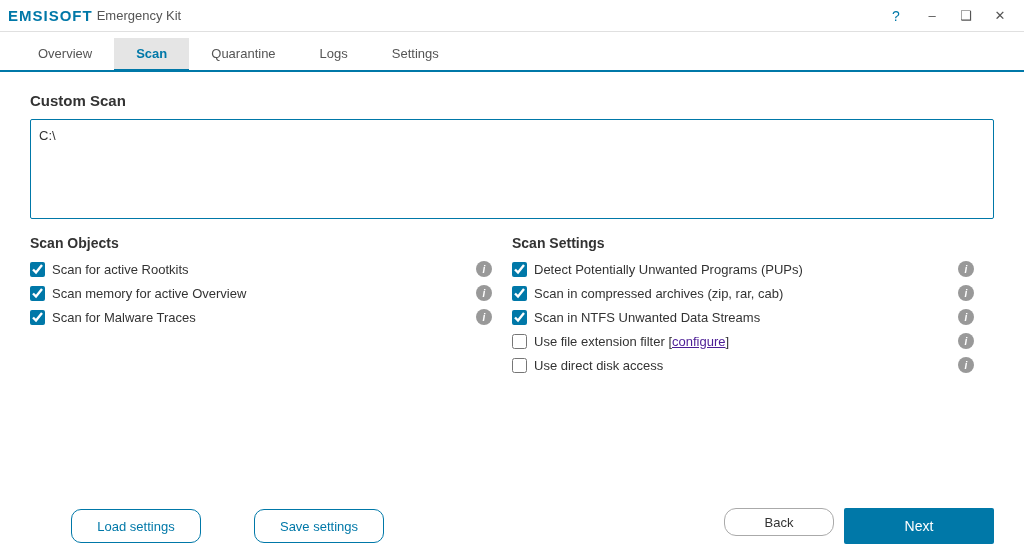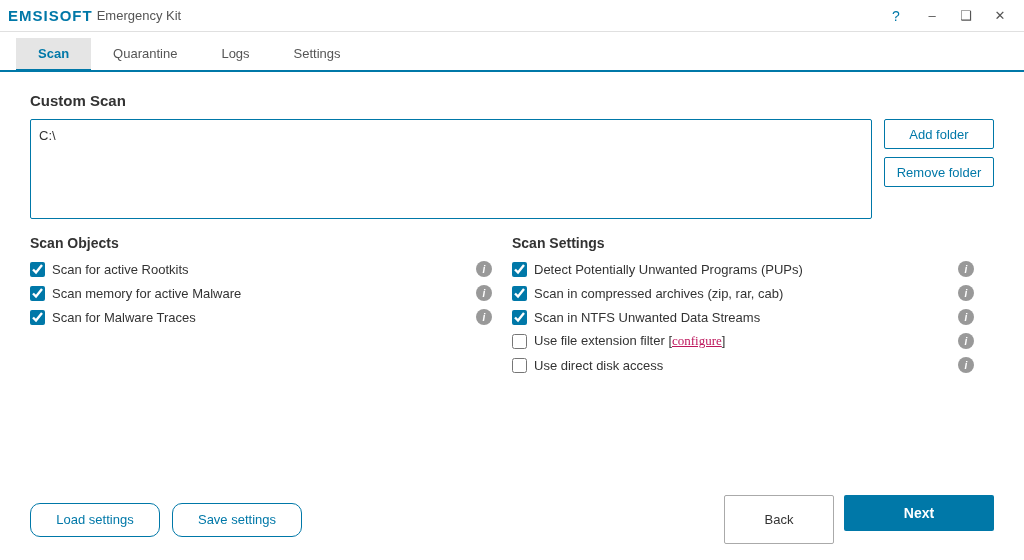--- a/index.html
+++ b/index.html
@@ -171,24 +171,23 @@
       font-size: 10px;
       display: inline-flex;
       align-items: center;
       justify-content: center;
       cursor: pointer;
       flex-shrink: 0;
       font-style: italic;
       font-weight: 600;
     }
     .configure-link {
-      color: #be185d;
+      color: #4c1d95;
       text-decoration: underline;
       cursor: pointer;
-      font-family: Liberation Serif, serif;
     }
     
     .bottom-bar {
       display: flex;
       align-items: center;
       justify-content: space-between;
       padding-top: 12px;
       border-top: none;
     }
     .bottom-left {
@@ -201,89 +200,87 @@
     }
     .settings-btn {
       width: 130px;
       height: 34px;
       border: 1.5px solid #0078a8;
       background: #fff;
       color: #0078a8;
       font-size: 13px;
       cursor: pointer;
       border-radius: 10px;
+      margin-left: 41px;
     }
     .back-btn {
       width: 110px;
-      height: 49px;
+      height: 28px;
       border: 1.5px solid #aaa;
       background: #fff;
       color: #333;
       font-size: 13px;
       cursor: pointer;
-      border-radius: 2px;
+      border-radius: 12px;
     }
     .next-btn {
       width: 150px;
       height: 36px;
       border: none;
       background: #0078a8;
       color: #fff;
       font-size: 14px;
-      font-weight: 700;
+      font-weight: 400;
       cursor: pointer;
       border-radius: 2px;
     }
   </style>
 </head>
 <body>
 
 <div class="titlebar">
   <span class="titlebar-logo">EMSISOFT</span>
   <span style="font-size:13px;color:#555;">Emergency Kit</span>
   <div class="titlebar-controls">
     <span class="titlebar-help">?</span>
     <button class="titlebar-btn">–</button>
     <button class="titlebar-btn">❑</button>
     <button class="titlebar-btn close">✕</button>
   </div>
 </div>
 
 <div class="navbar">
+  <div class="nav-tab">Overview</div>
   <div class="nav-tab active">Scan</div>
   <div class="nav-tab">Quarantine</div>
   <div class="nav-tab">Logs</div>
   <div class="nav-tab">Settings</div>
 </div>
 
 <div class="main-content">
 
   <div class="section-title">Custom Scan</div>
   <div class="folder-row">
     <textarea class="folder-textarea" style="">C:\</textarea>
-    <div class="folder-buttons">
-      <button class="folder-btn">Add folder</button>
-      <button class="folder-btn">Remove folder</button>
-    </div>
   </div>
 
   <div class="options-row">
 
     <div class="col-half">
       <div class="col-title">Scan Objects</div>
 
       <div class="checkbox-row">
         <input type="checkbox" checked="" style="">
         <span class="checkbox-label">Scan for active Rootkits</span>
         <span class="info-icon">i</span>
       </div>
 
       <div class="checkbox-row">
         <input type="checkbox" checked="" style="">
-        <span class="checkbox-label">Scan memory for active Malware</span>
+        <span class="checkbox-label">Scan memory for active Overview</span>
         <span class="info-icon">i</span>
       </div>
 
       <div class="checkbox-row">
         <input type="checkbox" checked="" style="">
         <span class="checkbox-label">Scan for Malware Traces</span>
         <span class="info-icon">i</span>
       </div>
     </div>
 

